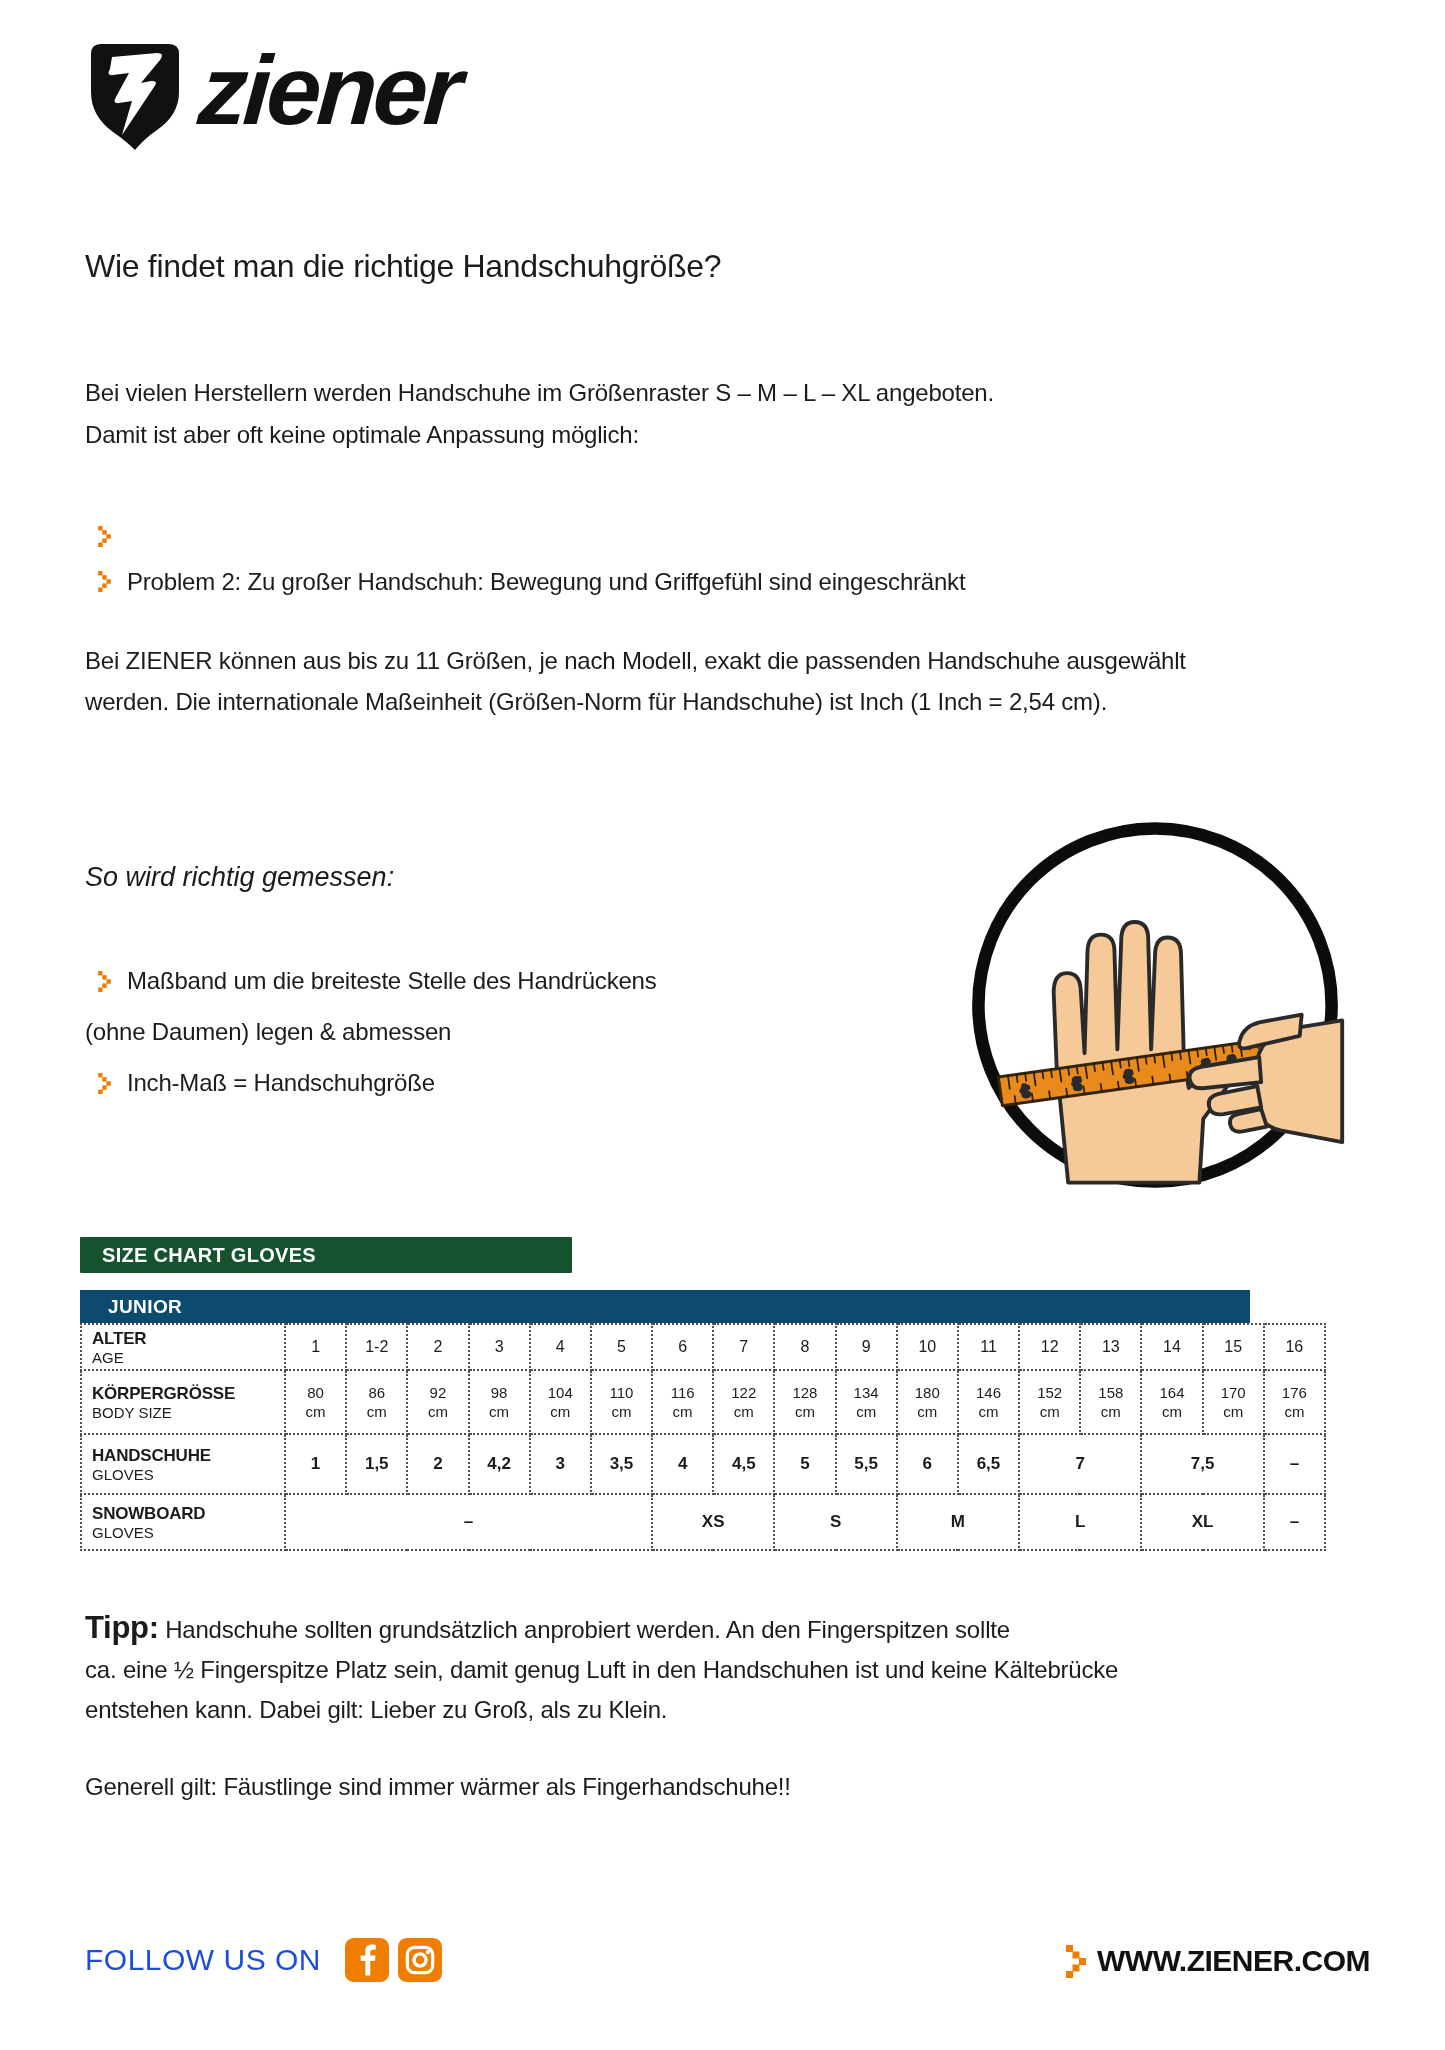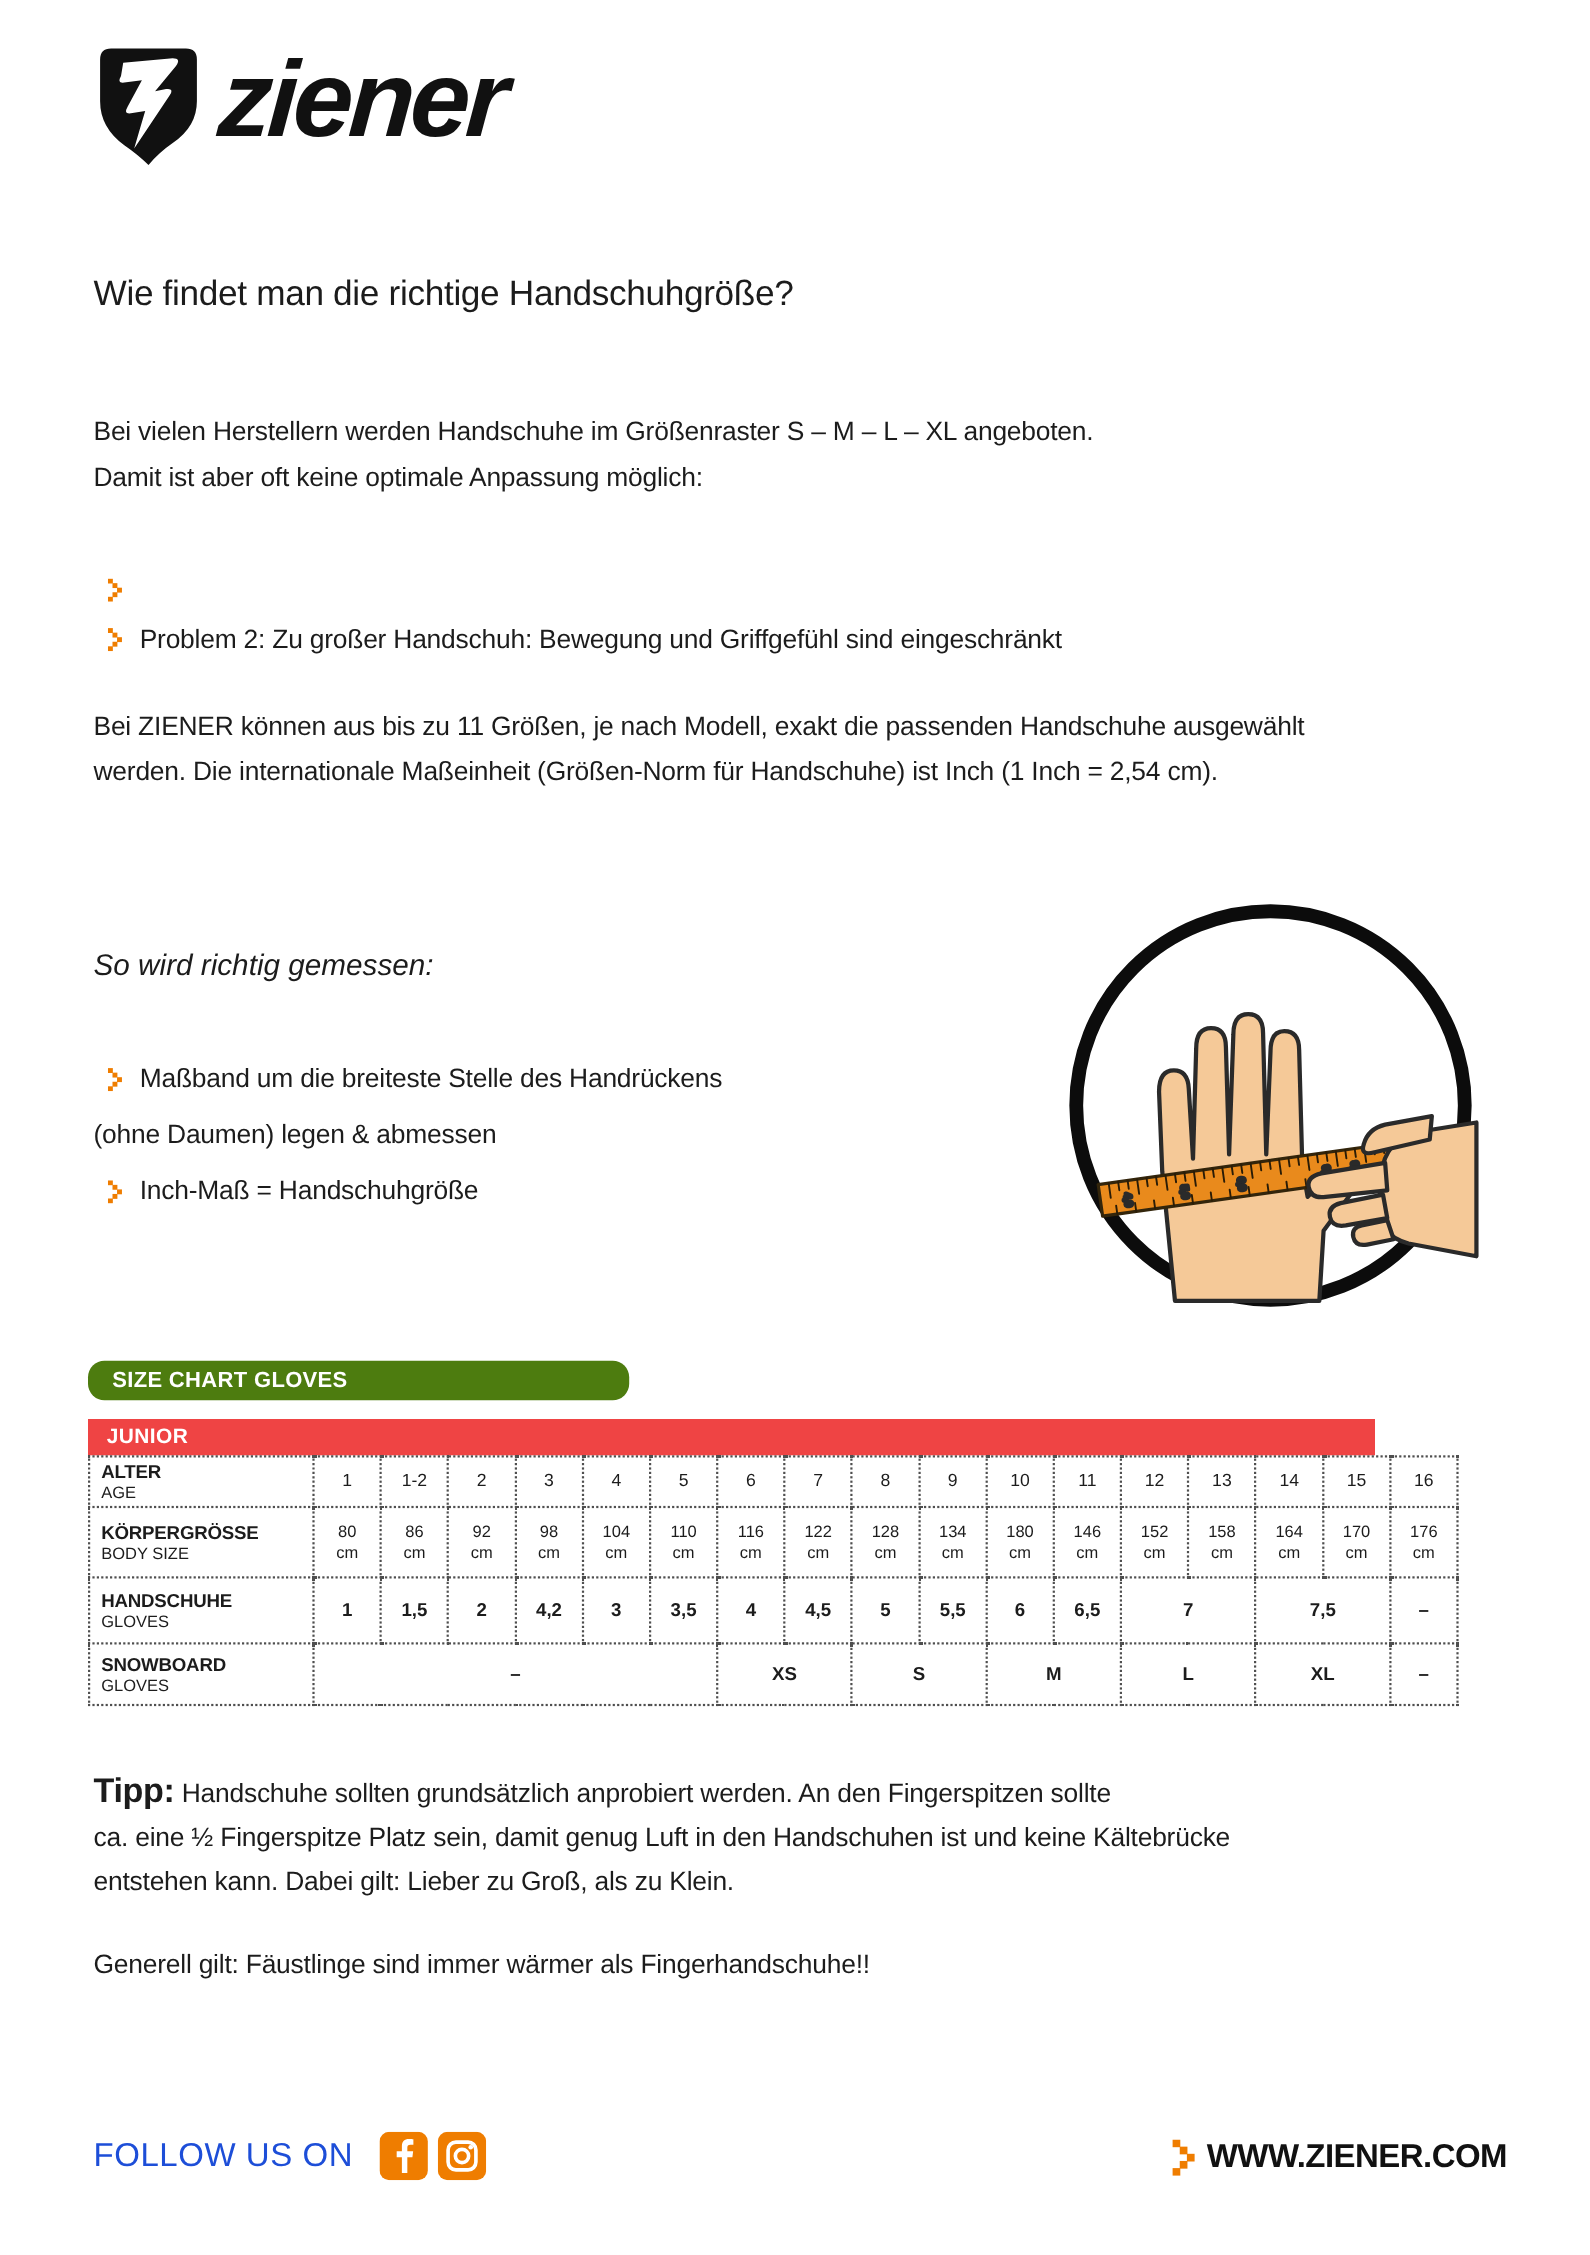--- a/index.html
+++ b/index.html
@@ -31,28 +31,28 @@
   .px-arrow{width:13px;height:21px;margin-right:16px;flex:0 0 auto;}
   .mbullets{position:absolute;left:85px;top:956px;font-size:24px;letter-spacing:-.2px;}
   .mbullet-row{display:flex;align-items:center;height:50px;}
   .mbullet-row.indent{padding-left:13px;}
   .mcont{height:52px;display:flex;align-items:center;}
   
   .illustration{position:absolute;left:962px;top:812px;width:386px;height:386px;}
   
   .chart-title{
     position:absolute;left:80px;top:1237px;width:492px;height:36px;
-    background:#4d7c0f;border-radius:15px;color:#fff;
+    background:#14532d;border-radius:1px;color:#fff;
     font-size:20px;font-weight:700;letter-spacing:.3px;
     display:flex;align-items:center;padding-left:22px;box-sizing:border-box;
   }
   .junior-bar{
     position:absolute;left:80px;top:1290px;width:1170px;height:33px;
-    background:#ef4444;color:#fff;font-size:19px;font-weight:700;letter-spacing:.4px;
-    display:flex;align-items:center;padding-left:17px;box-sizing:border-box;
+    background:#0c4a6e;color:#fff;font-size:19px;font-weight:700;letter-spacing:.4px;
+    display:flex;align-items:center;padding-left:28px;box-sizing:border-box;
   }
   .size-table{
     position:absolute;left:80px;top:1323px;width:1246px;
     border-collapse:collapse;table-layout:fixed;
   }
   .size-table td{border:2px dotted #4f4f4f;text-align:center;vertical-align:middle;padding:0;}
   .size-table col.c-label{width:204px;}
   .size-table tr.r-age{height:46px;}
   .size-table tr.r-body{height:64px;}
   .size-table tr.r-glove{height:60px;}

